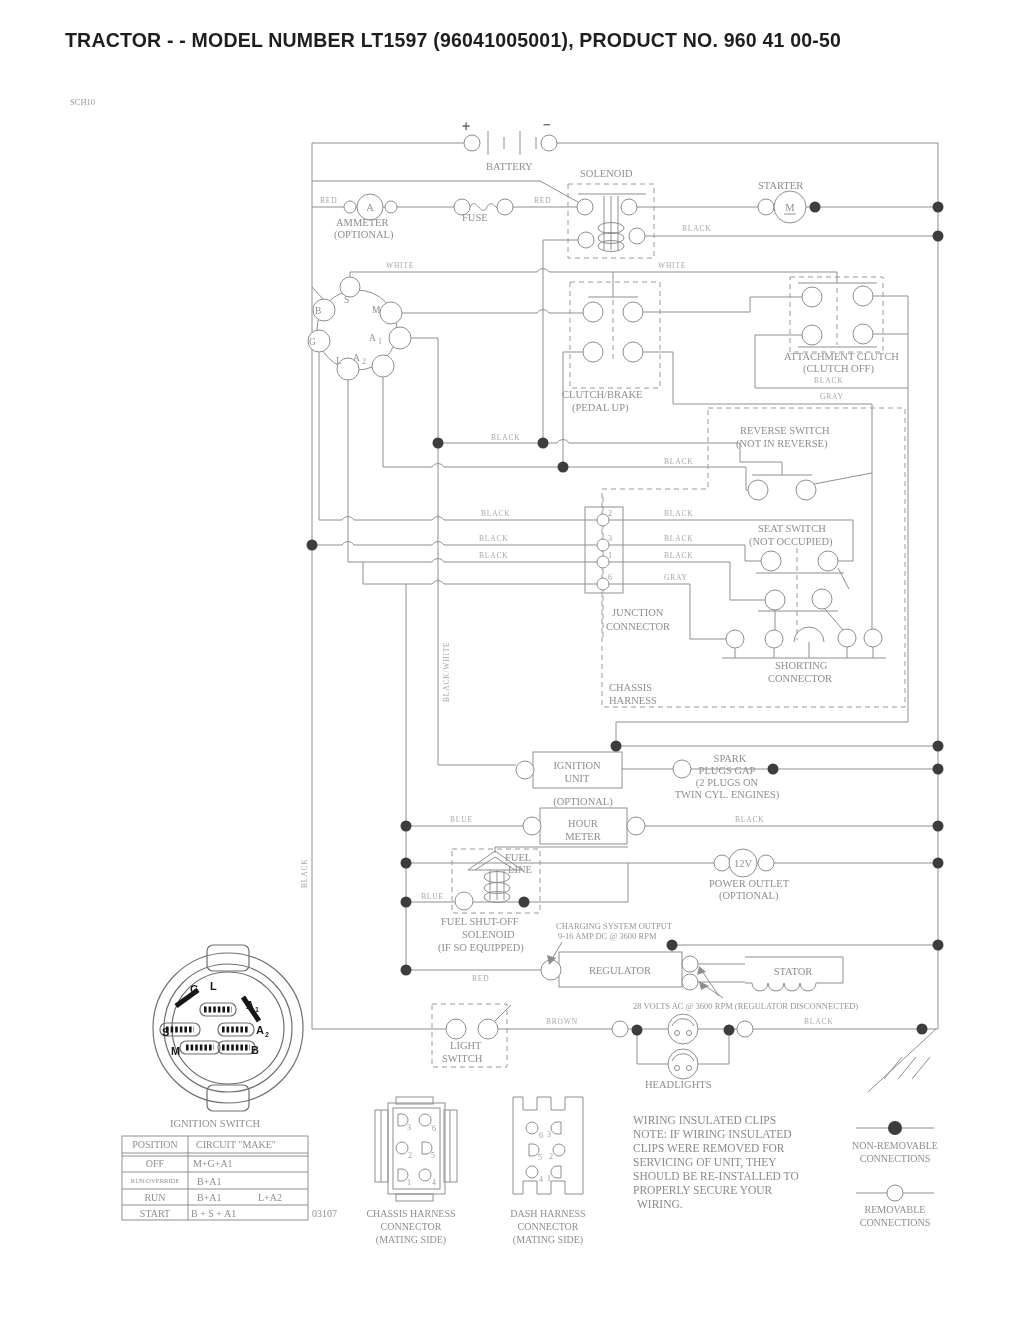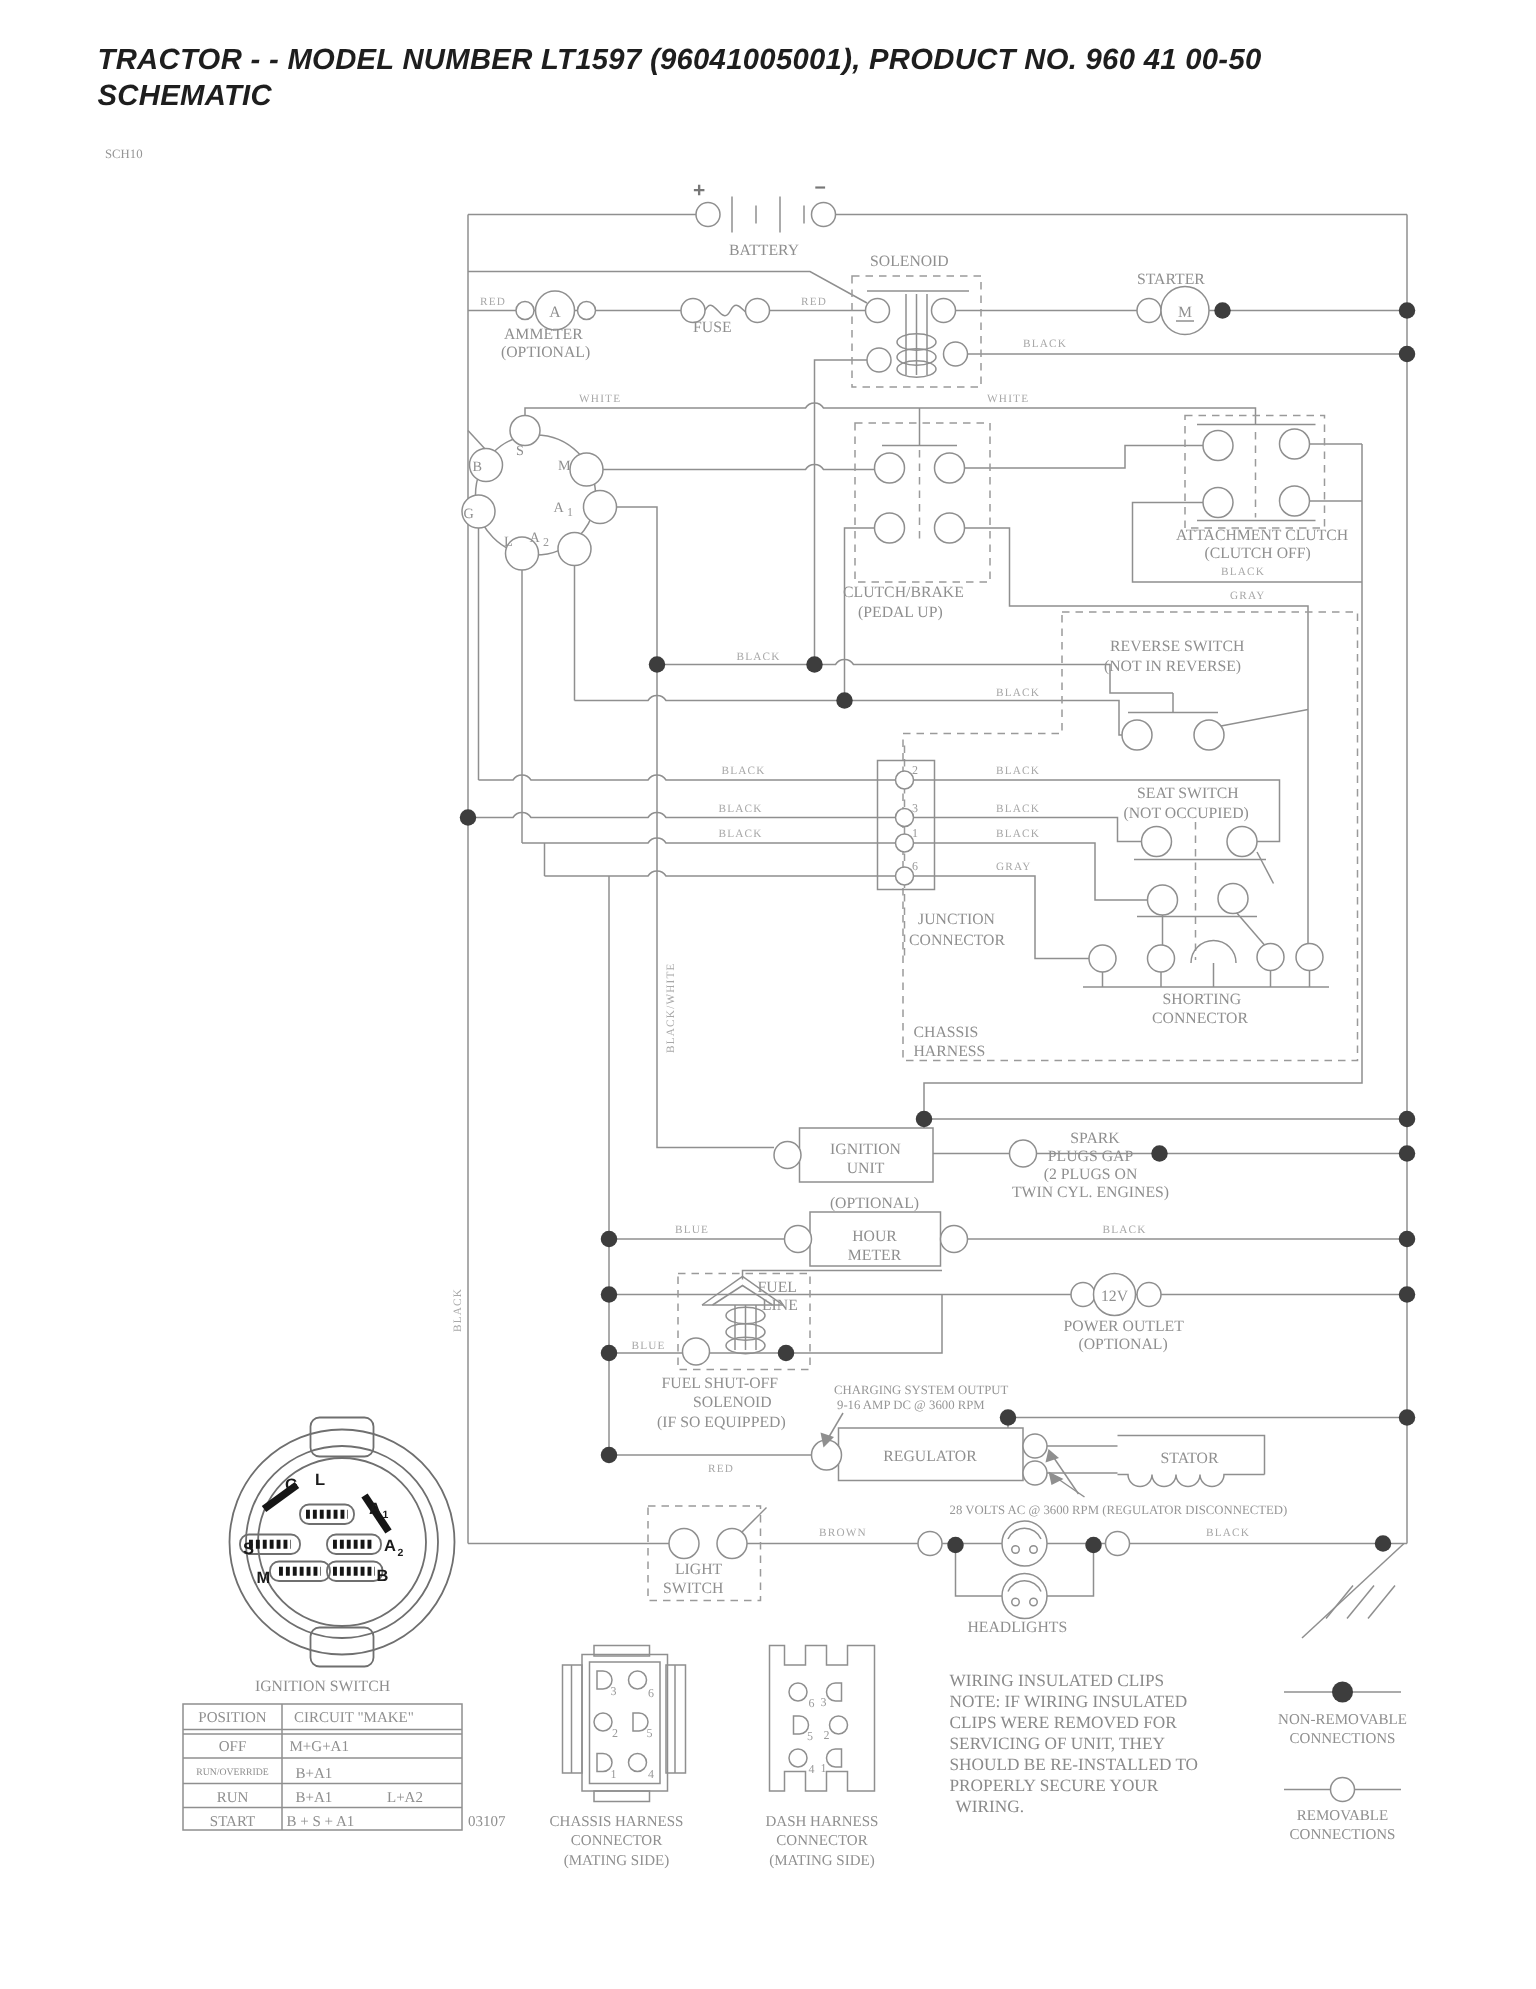--- a/index.html
+++ b/index.html
@@ -1,19 +1,19 @@
 <!DOCTYPE html>
 <html><head>
 <meta charset="utf-8">
 <style>
   html,body{margin:0;padding:0;background:#e8e8e8;}
   .page{position:relative;width:1024px;height:1326px;background:#ffffff;overflow:hidden;
         font-family:"Liberation Sans",sans-serif;}
   .title{position:absolute;left:65px;top:28px;font-size:19.5px;font-weight:bold;color:#1e1e1e;
-         line-height:24px;letter-spacing:0.2px;font-style:italic;}
+         line-height:24px;letter-spacing:0.2px;}
   svg{position:absolute;left:0;top:0;}
   .st{font-family:"Liberation Serif",serif;font-size:10.5px;fill:#8f8f8f;}
   .stm{font-family:"Liberation Serif",serif;font-size:10.5px;fill:#8f8f8f;text-anchor:middle;}
   .sts{font-family:"Liberation Serif",serif;font-size:8.5px;fill:#969696;}
   .wl{font-family:"Liberation Serif",serif;font-size:7.5px;fill:#a8a8a8;letter-spacing:0.8px;}
   .pn{font-family:"Liberation Serif",serif;font-size:8px;fill:#9a9a9a;}
   .term{font-family:"Liberation Serif",serif;font-size:9.5px;fill:#8f8f8f;}
   .face{font-family:"Liberation Sans",sans-serif;font-size:11px;font-weight:bold;fill:#1a1a1a;}
   .faceS{font-family:"Liberation Sans",sans-serif;font-size:7px;font-weight:bold;fill:#1a1a1a;}
   .note{font-family:"Liberation Serif",serif;font-size:11.5px;fill:#8a8a8a;}
@@ -29,21 +29,20 @@
   .kb{stroke:#161616;stroke-width:5;fill:none;}
   .kbs{stroke:#161616;stroke-width:6;fill:none;stroke-dasharray:2.6 2;}
   .ah{fill:#8f8f8f;stroke:none;}
 </style>
 </head>
 <body>
 
 <div class="page">
   <div class="title">
     <div>TRACTOR - - MODEL NUMBER LT1597 (96041005001), PRODUCT NO. 960 41 00-50</div>
-    <div>SCHEMATIC</div>
   </div>
 
   <svg width="1024" height="1326" viewBox="0 0 1024 1326">
 
     <text class="sts" x="70" y="105" fill="#b5b5b5">SCH10</text>
 
     <g>
       <path class="w" d="M312,143 H464"></path>
       <path class="w" d="M557,143 H938"></path>
       <path class="w" d="M312,143 V1029"></path>

